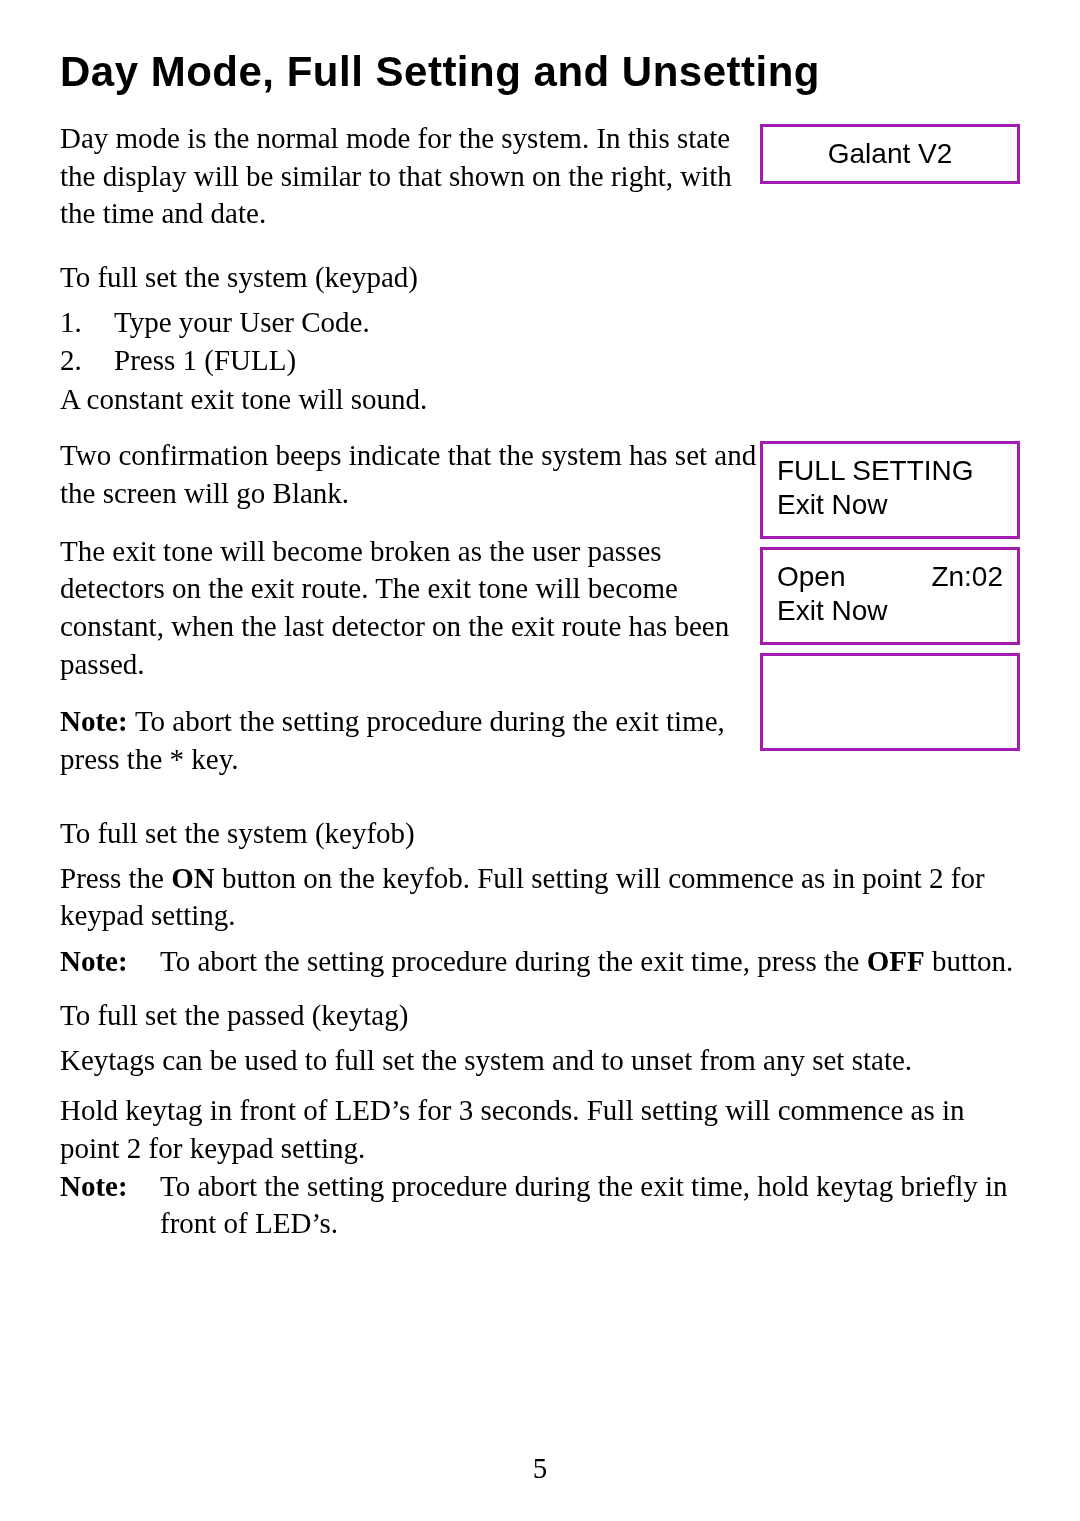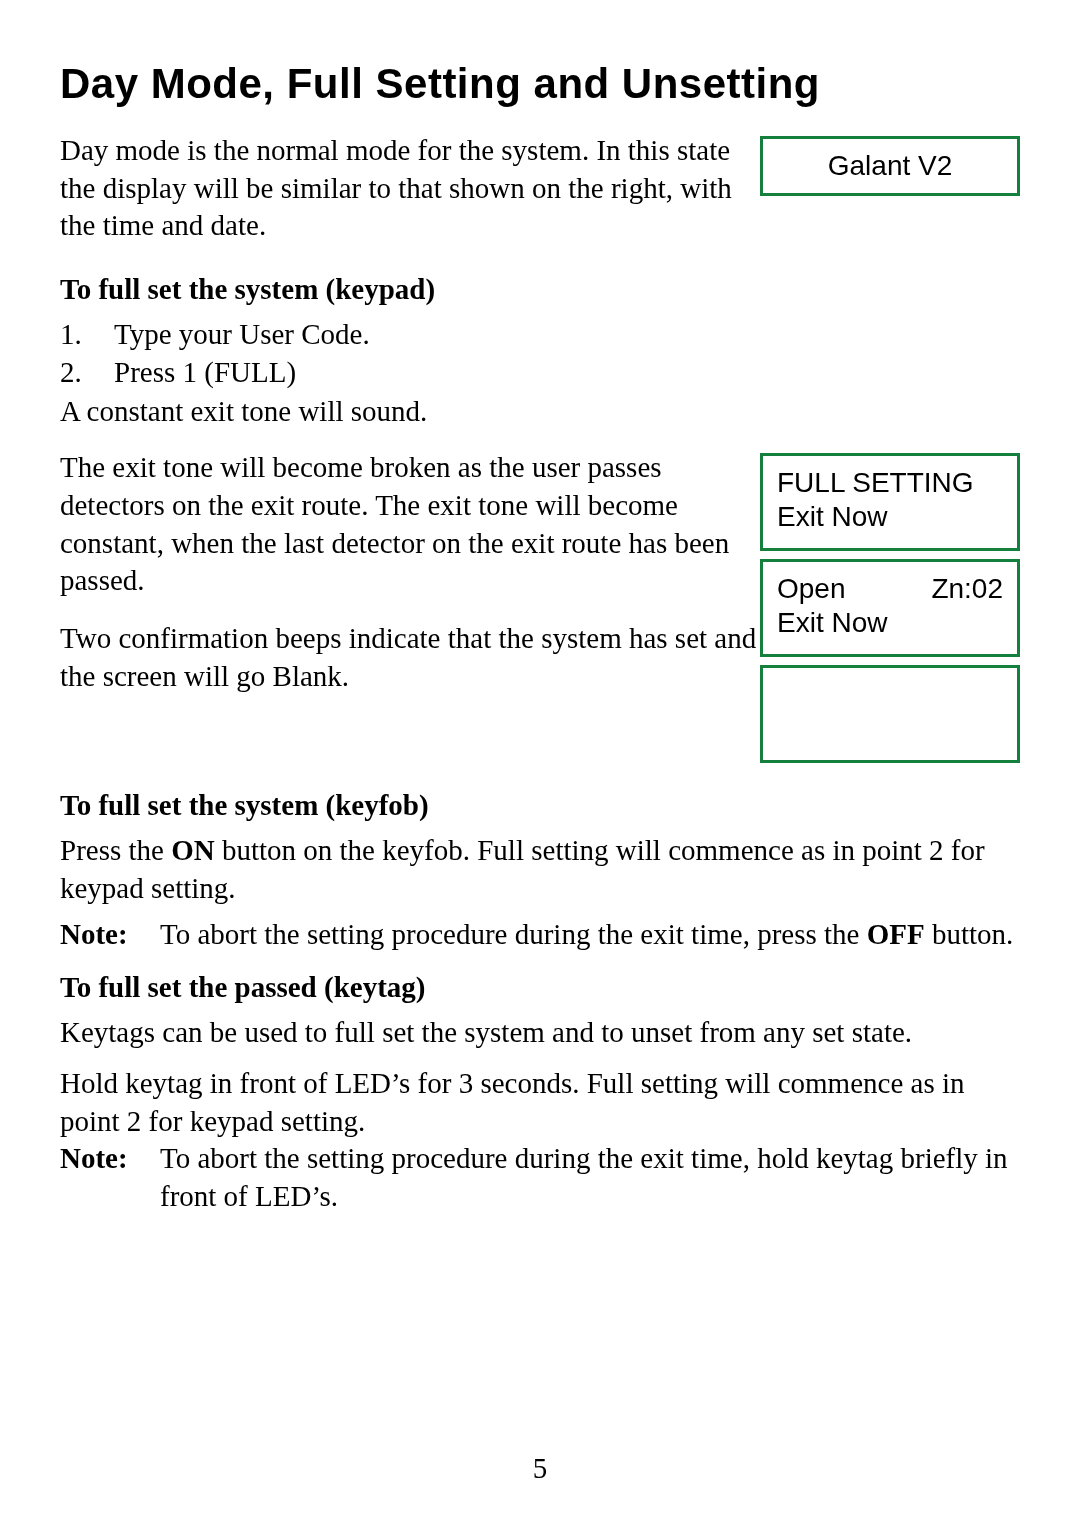--- a/index.html
+++ b/index.html
@@ -7,21 +7,21 @@
     padding: 0;
     background: #fff;
     font-family: "Times New Roman", Times, serif;
     color: #000;
     width: 1080px;
     height: 1521px;
     box-sizing: border-box;
     position: relative;
   }
   .page {
-    padding: 60px 60px 0 60px;
+    padding: 48px 60px 0 60px;
     box-sizing: border-box;
   }
   h1.title {
     font-family: Arial, Helvetica, sans-serif;
     font-weight: 900;
     font-size: 42px;
     margin: 0 0 24px 0;
     letter-spacing: 0.5px;
   }
   .row {
@@ -32,21 +32,21 @@
     flex: 1;
     font-size: 29px;
     line-height: 1.25;
   }
   .p {
     font-size: 29px;
     margin: 0 0 20px 0;
     line-height: 1.3;
   }
   .lcd {
-    border: 3px solid #15803d;
+    border: 3px solid #a21caf;
     font-family: Arial, Helvetica, sans-serif;
     font-size: 28px;
     padding: 10px 14px;
     line-height: 1.2;
     box-sizing: border-box;
   }
   .lcd-top {
     width: 260px;
     text-align: center;
     margin-top: 4px;
@@ -65,21 +65,21 @@
     justify-content: space-between;
   }
   h2.sans {
     font-family: Arial, Helvetica, sans-serif;
     font-weight: 700;
     font-size: 30px;
     margin: 24px 0 14px 0;
   }
   h3.serif {
     font-family: "Times New Roman", Times, serif;
-    font-weight: 700;
+    font-weight: 400;
     font-size: 29px;
     margin: 18px 0 10px 0;
   }
   .ol {
     font-size: 29px;
     line-height: 1.3;
     margin: 0 0 2px 0;
   }
   .ol .num {
     display: inline-block;
@@ -136,22 +136,25 @@
       <span class="num">1.</span><span>Type your User Code.</span>
     </div>
     <div>
       <span class="num">2.</span><span>Press 1 (FULL)</span>
     </div>
   </div>
   <p class="p" style="margin:0 0 18px 0">A constant exit tone will sound.</p>
 
   <div class="row">
     <div class="col-text">
+      <p class="p">Two confirmation beeps indicate that the system has set and the screen will go Blank.</p>
       <p class="p">The exit tone will become broken as the user passes detectors on the exit route. The exit tone will become constant, when the last detector on the exit route has been passed.</p>
-      <p class="p">Two confirmation beeps indicate that the system has set and the screen will go Blank.</p>
+      <p class="p noteblock">
+        <span class="note-label">Note: </span><span>To abort the setting procedure during the exit time, press the * key.</span>
+      </p>
     </div>
     <div class="lcd-stack">
       <div class="lcd">
         <div>FULL SETTING</div>
         <div>Exit Now</div>
       </div>
       <div class="lcd">
         <div class="lcd-line2">
           <span>Open</span>
           <span>Zn:02</span>

